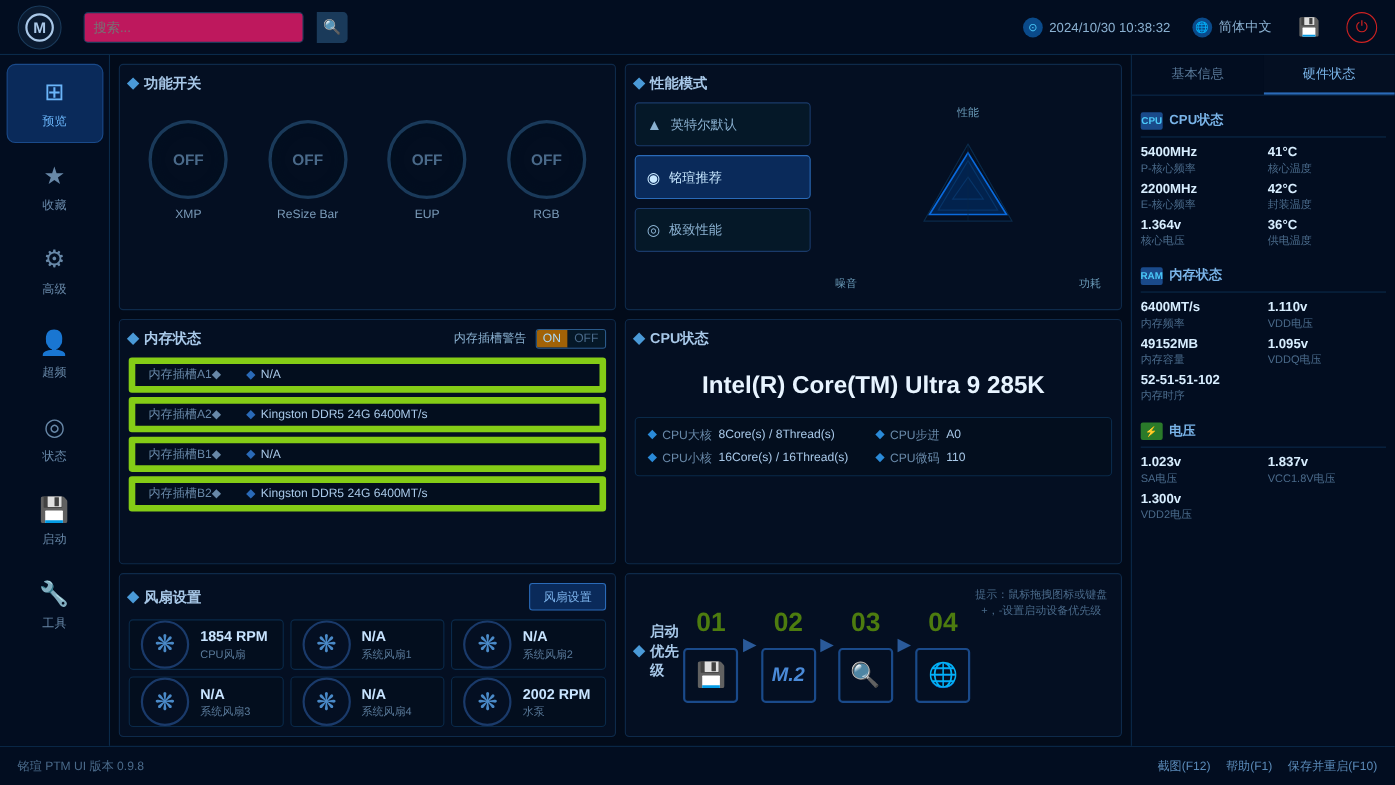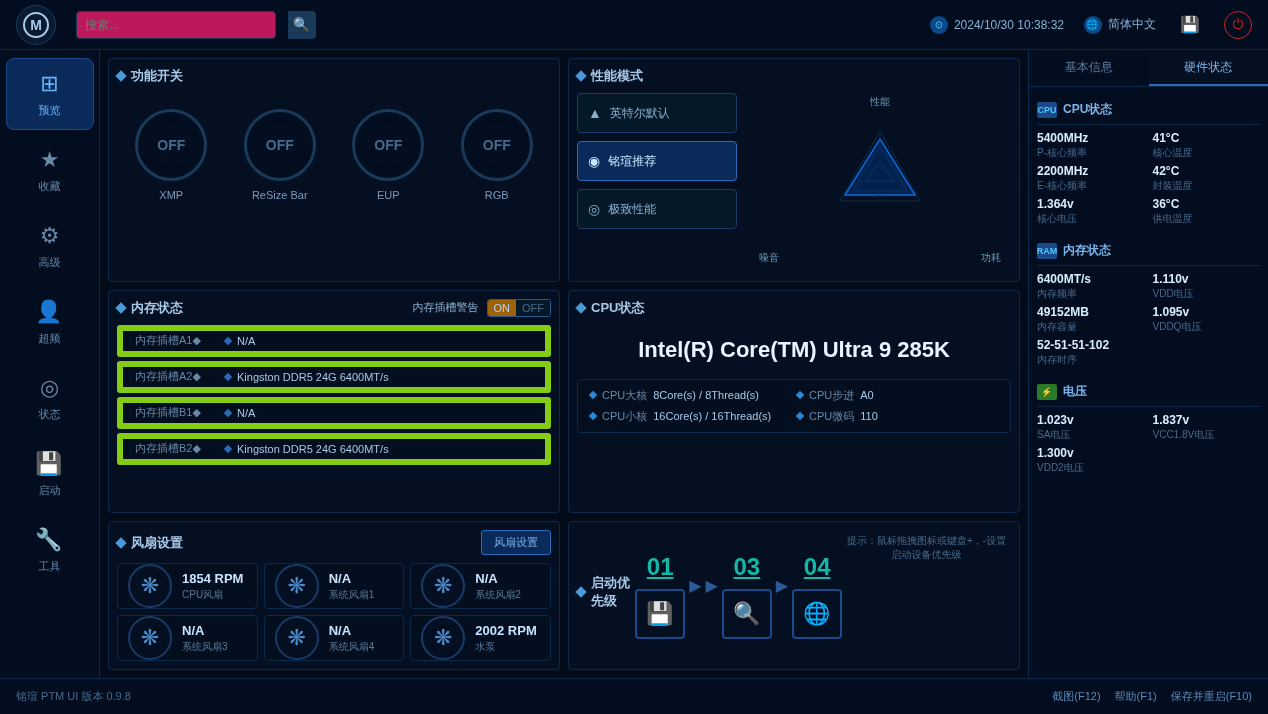--- a/index.html
+++ b/index.html
@@ -434,22 +434,21 @@
     }
     .boot-item {
       display: flex;
       flex-direction: column;
       align-items: center;
       gap: 8px;
     }
     .boot-num {
       font-size: 24px;
       font-weight: bold;
-      color: #14b8a6;
-      text-decoration: underline;
+      color: #4d7c0f;
     }
     .boot-icon-box {
       width: 50px; height: 50px;
       border: 2px solid #1a4a8a;
       border-radius: 4px;
       display: flex;
       align-items: center;
       justify-content: center;
       background: #040f22;
     }
@@ -841,20 +840,26 @@
       <div class="boot-sequence">
 
         <div class="boot-item">
           <span class="boot-num">01</span>
           <div class="boot-icon-box">
             <span style="font-size:22px; color:#4a8ad8;">💾</span>
           </div>
         </div>
         <span class="boot-arrow">▶</span>
 
+        <div class="boot-item">
+          <span class="boot-num">02</span>
+          <div class="boot-icon-box">
+            <span style="font-size:18px; font-weight:bold; color:#4a8ad8; font-style:italic;">M.2</span>
+          </div>
+        </div>
         <span class="boot-arrow">▶</span>
 
         <div class="boot-item">
           <span class="boot-num">03</span>
           <div class="boot-icon-box">
             <span style="font-size:22px; color:#4a8ad8;">🔍</span>
           </div>
         </div>
         <span class="boot-arrow">▶</span>
 

